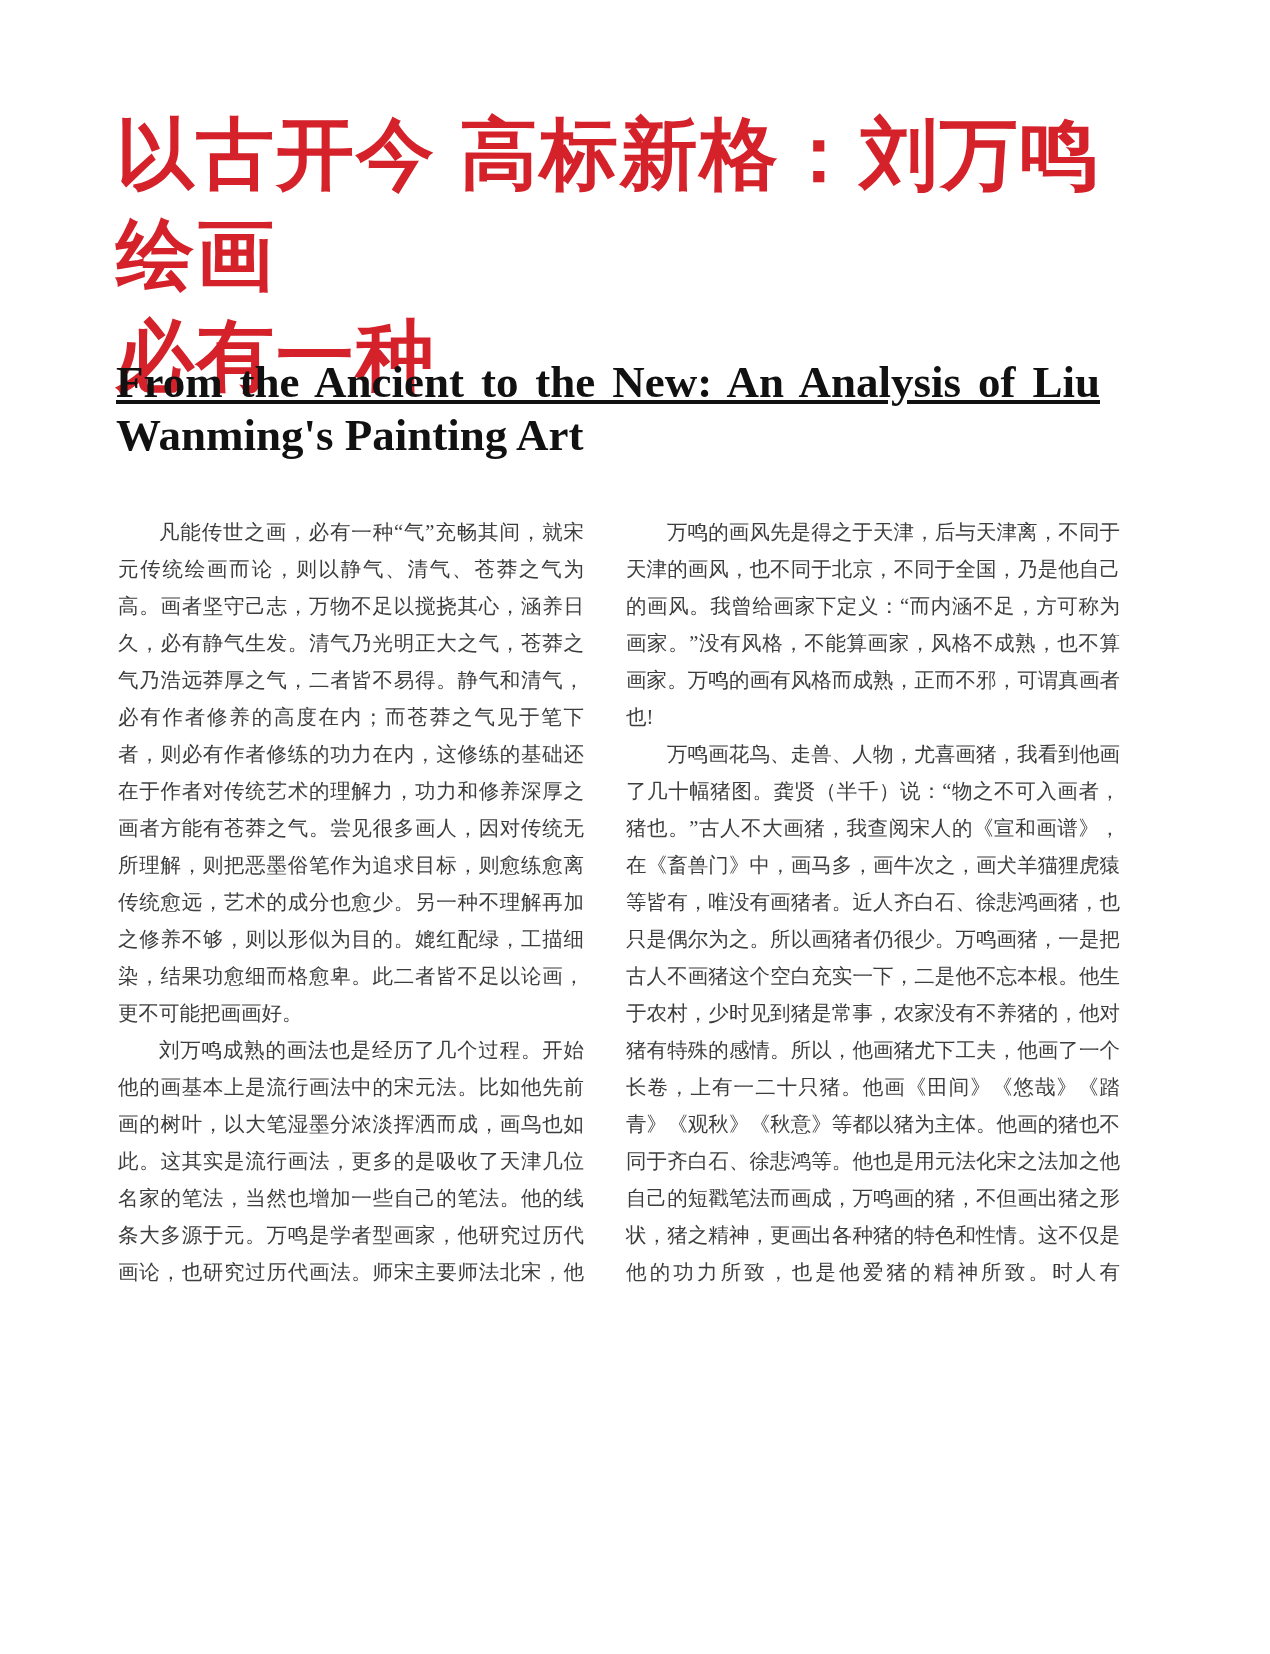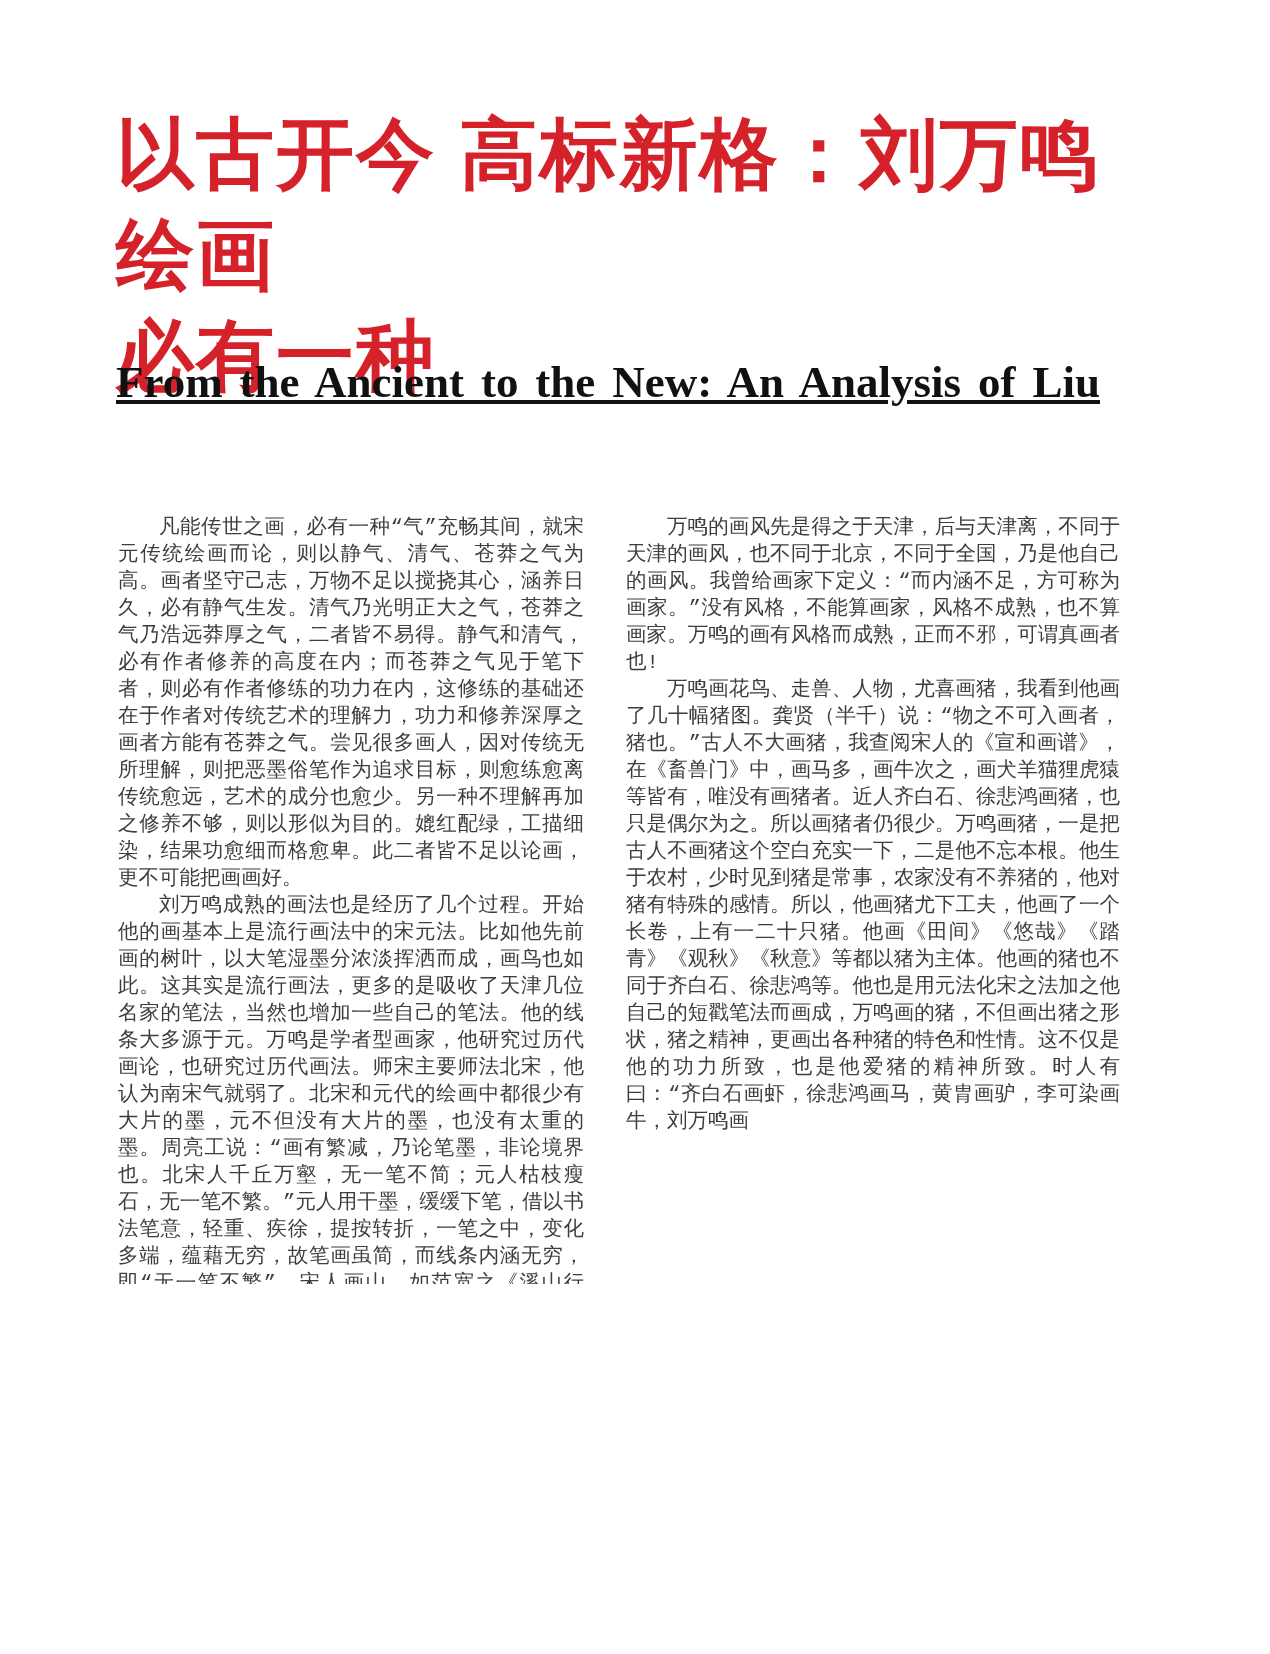--- a/index.html
+++ b/index.html
@@ -45,23 +45,23 @@
     top: 514px;
     display: flex;
     gap: 42px;
   }
   .col-left  { width: 466px; }
   .col-right { width: 494px; }
   .col p {
     margin: 0;
     text-align: justify;
     font-size: 20.5px;
-    line-height: 27px;
+    line-height: 37px;
     color: #3d3d3d;
-    font-family: Liberation Mono, monospace;
+    font-family: Liberation Serif, serif;
   }
   .col p.indent { text-indent: 2em; }
   .footer {
     position: absolute;
     top: 1586px;
     right: 120px;
     font-family: "Liberation Sans", "DejaVu Sans", sans-serif;
     font-size: 19px;
     color: #404040;
     white-space: nowrap;
@@ -78,20 +78,21 @@
 
 <div class="page">
 
   <div class="title-cn">
     <div>以古开今 高标新格：刘万鸣绘画</div>
     <div>必有一种</div>
   </div>
 
   <div class="title-en">
     <div class="line1">From the Ancient to the New: An Analysis of Liu</div>
+    <div class="line2">Wanming's Painting Art</div>
   </div>
 
   <div class="columns">
     <div class="col col-left">
       <p class="indent">凡能传世之画，必有一种“气”充畅其间，就宋元传统绘画而论，则以静气、清气、苍莽之气为高。画者坚守己志，万物不足以搅挠其心，涵养日久，必有静气生发。清气乃光明正大之气，苍莽之气乃浩远莽厚之气，二者皆不易得。静气和清气，必有作者修养的高度在内；而苍莽之气见于笔下者，则必有作者修练的功力在内，这修练的基础还在于作者对传统艺术的理解力，功力和修养深厚之画者方能有苍莽之气。尝见很多画人，因对传统无所理解，则把恶墨俗笔作为追求目标，则愈练愈离传统愈远，艺术的成分也愈少。另一种不理解再加之修养不够，则以形似为目的。媲红配绿，工描细染，结果功愈细而格愈卑。此二者皆不足以论画，更不可能把画画好。</p>
       <p class="indent">刘万鸣成熟的画法也是经历了几个过程。开始他的画基本上是流行画法中的宋元法。比如他先前画的树叶，以大笔湿墨分浓淡挥洒而成，画鸟也如此。这其实是流行画法，更多的是吸收了天津几位名家的笔法，当然也增加一些自己的笔法。他的线条大多源于元。万鸣是学者型画家，他研究过历代画论，也研究过历代画法。师宋主要师法北宋，他认为南宋气就弱了。北宋和元代的绘画中都很少有大片的墨，元不但没有大片的墨，也没有太重的墨。周亮工说：“画有繁减，乃论笔墨，非论境界也。北宋人千丘万壑，无一笔不简；元人枯枝瘦石，无一笔不繁。”元人用干墨，缓缓下笔，借以书法笔意，轻重、疾徐，提按转折，一笔之中，变化多端，蕴藉无穷，故笔画虽简，而线条内涵无穷，即“无一笔不繁”。宋人画山，如范宽之《溪山行旅》，千笔万笔，每一笔实实在在，但也很简，即内在变</p>
     </div>
     <div class="col col-right">
       <p class="indent">万鸣的画风先是得之于天津，后与天津离，不同于天津的画风，也不同于北京，不同于全国，乃是他自己的画风。我曾给画家下定义：“而内涵不足，方可称为画家。”没有风格，不能算画家，风格不成熟，也不算画家。万鸣的画有风格而成熟，正而不邪，可谓真画者也!</p>
       <p class="indent">万鸣画花鸟、走兽、人物，尤喜画猪，我看到他画了几十幅猪图。龚贤（半千）说：“物之不可入画者，猪也。”古人不大画猪，我查阅宋人的《宣和画谱》，在《畜兽门》中，画马多，画牛次之，画犬羊猫狸虎猿等皆有，唯没有画猪者。近人齐白石、徐悲鸿画猪，也只是偶尔为之。所以画猪者仍很少。万鸣画猪，一是把古人不画猪这个空白充实一下，二是他不忘本根。他生于农村，少时见到猪是常事，农家没有不养猪的，他对猪有特殊的感情。所以，他画猪尤下工夫，他画了一个长卷，上有一二十只猪。他画《田间》《悠哉》《踏青》《观秋》《秋意》等都以猪为主体。他画的猪也不同于齐白石、徐悲鸿等。他也是用元法化宋之法加之他自己的短戳笔法而画成，万鸣画的猪，不但画出猪之形状，猪之精神，更画出各种猪的特色和性情。这不仅是他的功力所致，也是他爱猪的精神所致。时人有曰：“齐白石画虾，徐悲鸿画马，黄胄画驴，李可染画牛，刘万鸣画</p>

